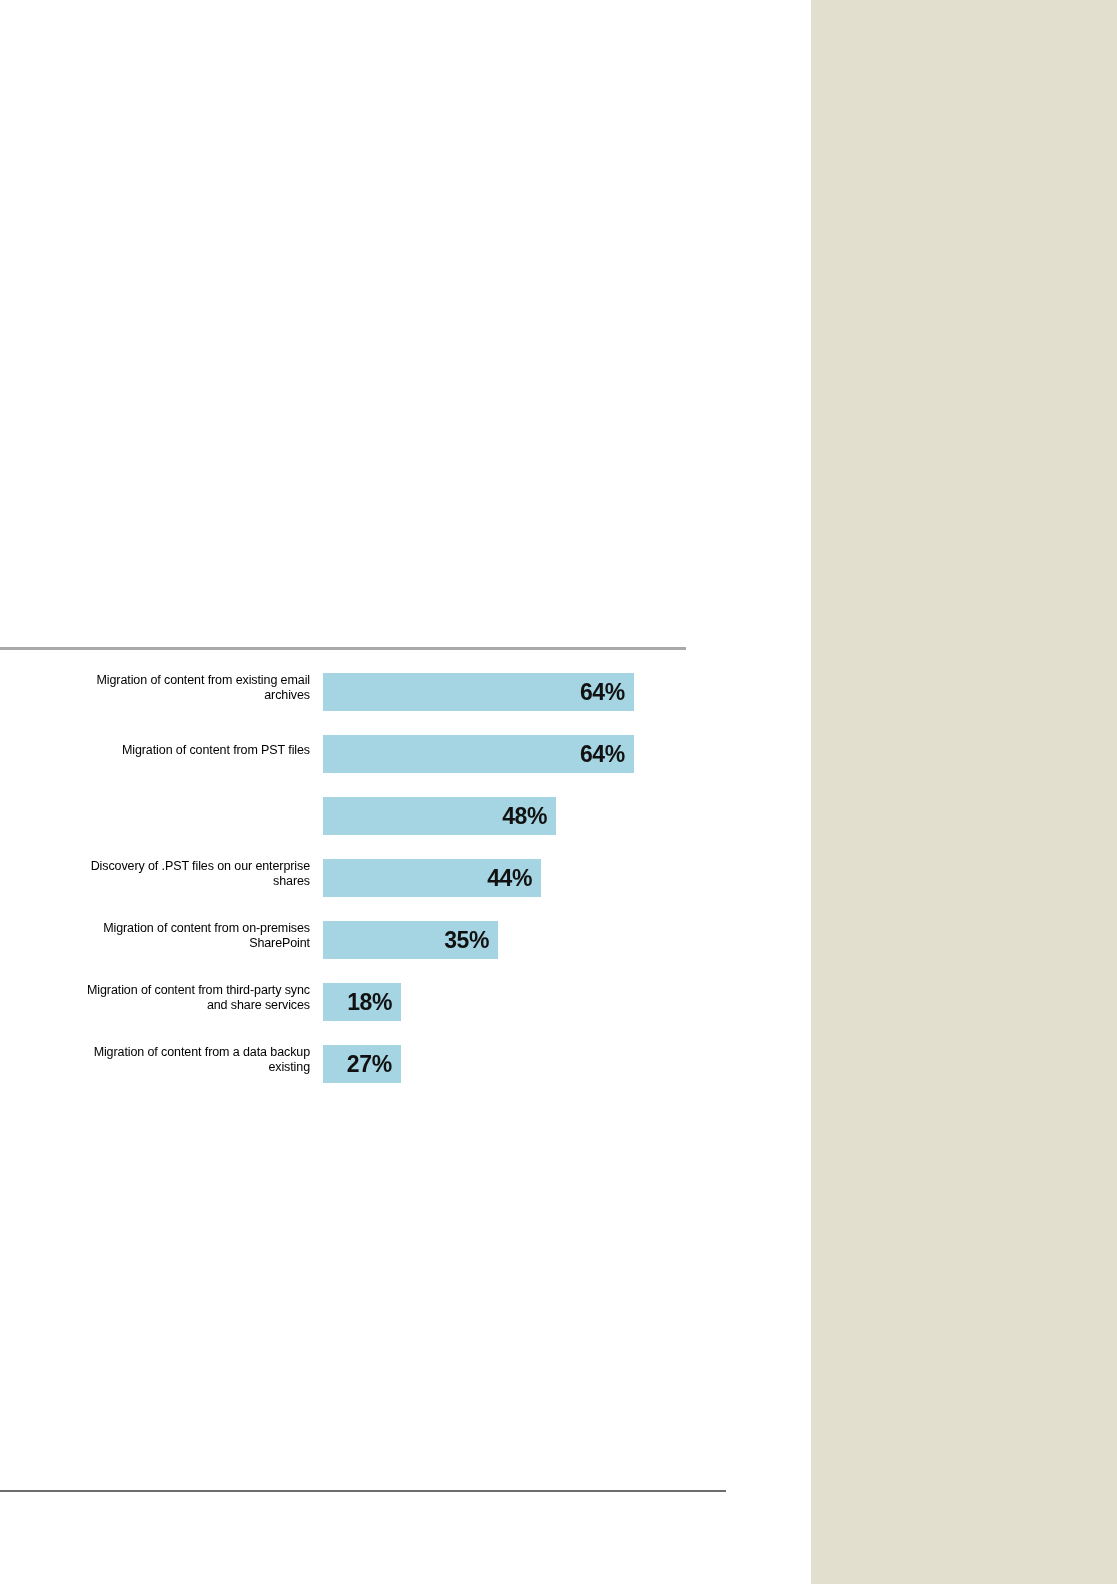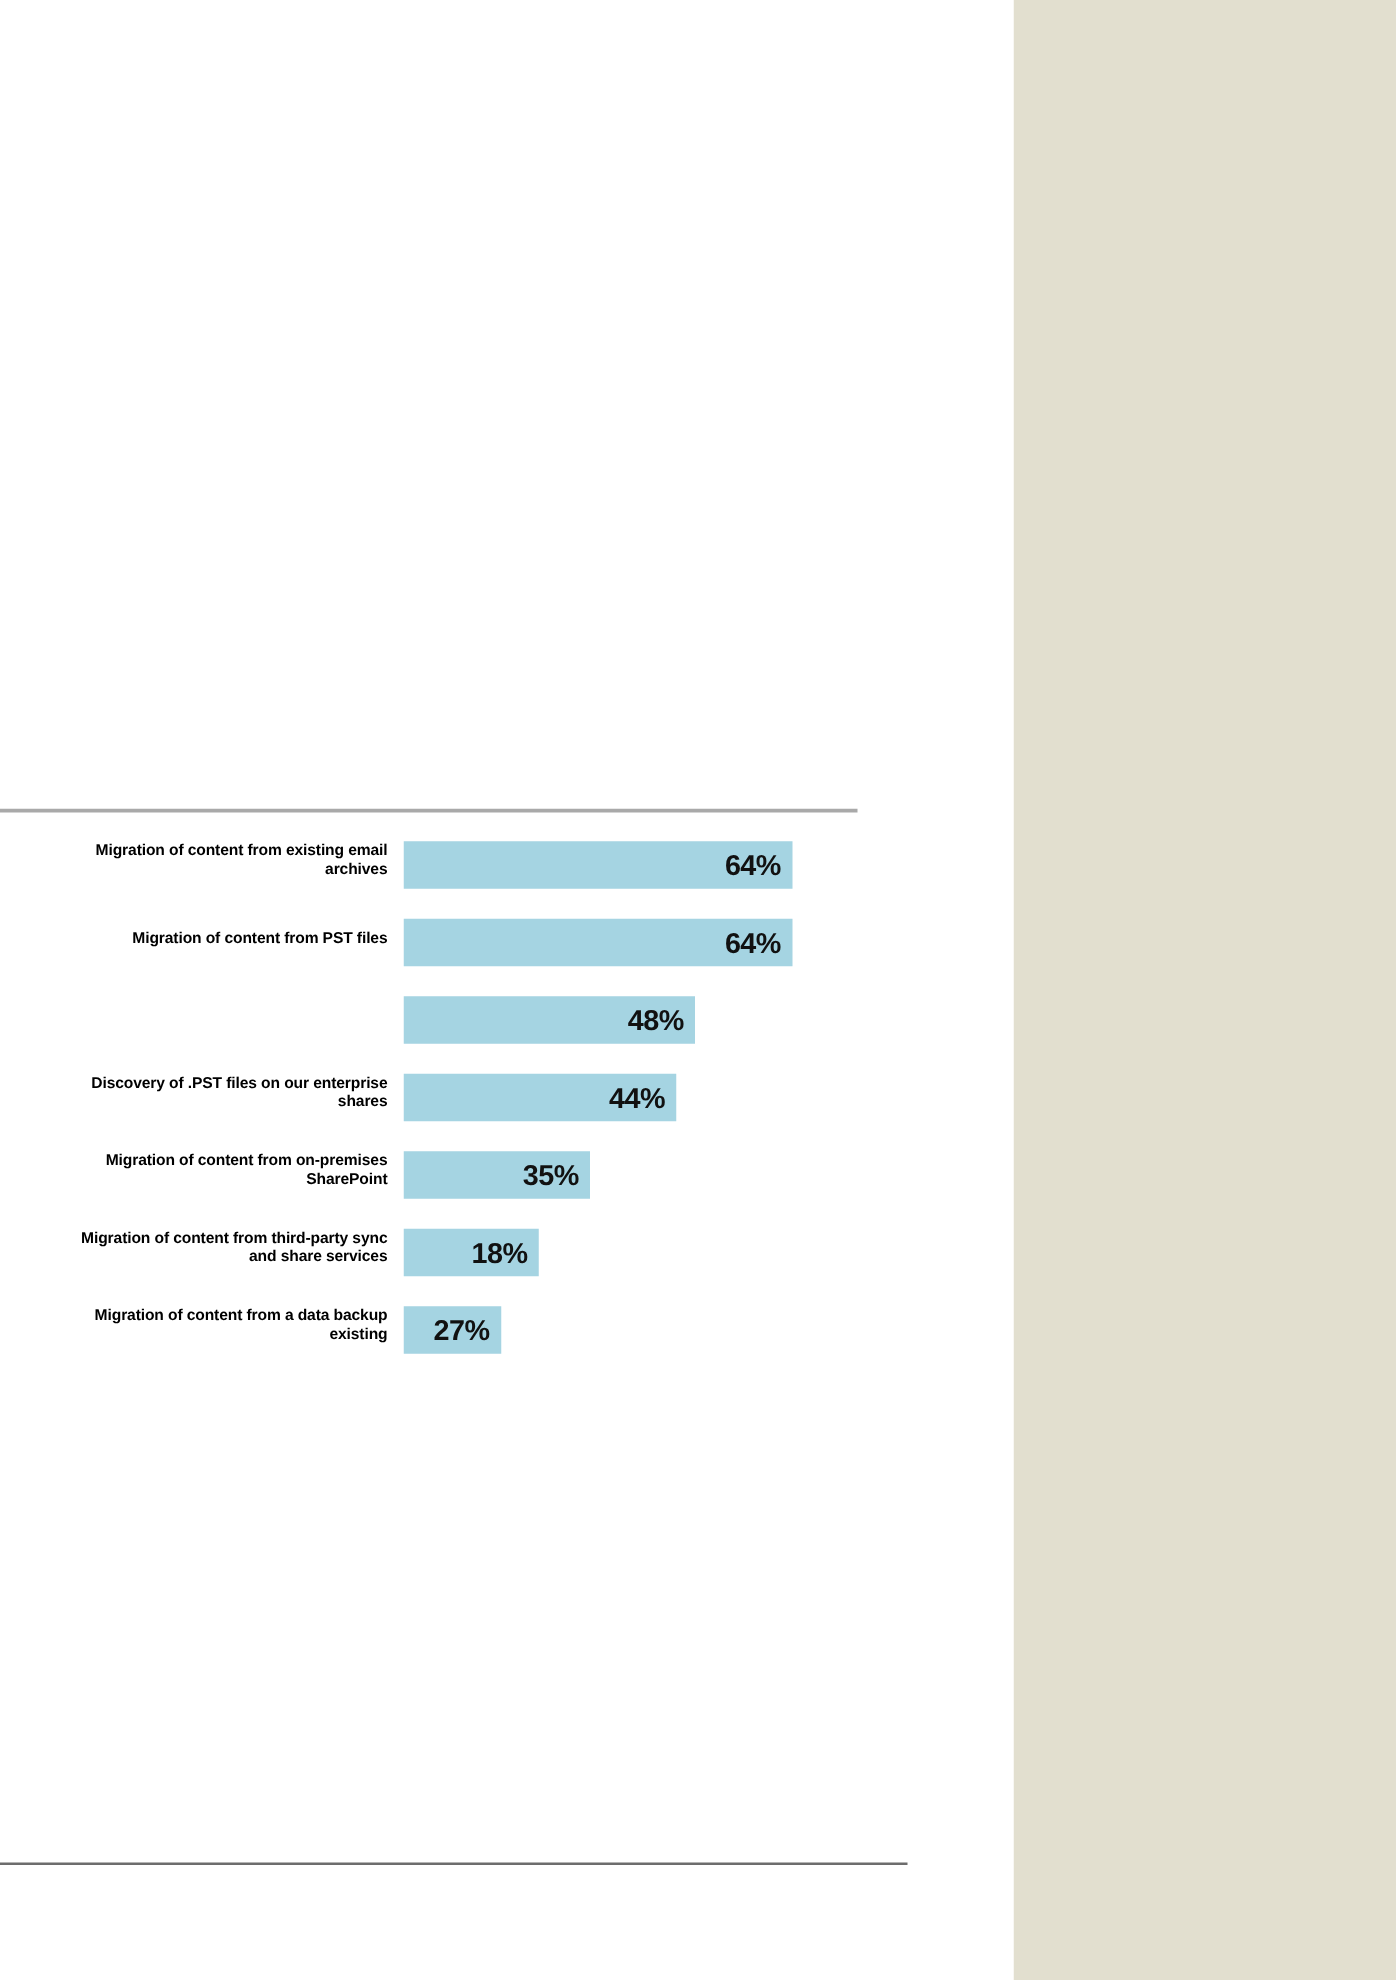--- a/index.html
+++ b/index.html
@@ -71,21 +71,21 @@
     left: 0;
     top: 0;
     width: 310px;
     height: 46px;
     display: flex;
     flex-direction: column;
     justify-content: center;
     align-items: flex-end;
     text-align: right;
     font-size: 12.5px;
-    font-weight: bold;
+    font-weight: normal;
     line-height: 15px;
     color: #000000;
     letter-spacing: -0.1px;
   }
 
   .bar-track {
     position: absolute;
     left: 323px;
     top: 8px;
     height: 38px;
@@ -158,32 +158,32 @@
             <span class="bar-value">44%</span>
           </div>
         </div>
       </div>
       <div class="bar-row">
         <div class="bar-label">
           <span>Migration of content from on-premises</span>
           <span>SharePoint</span>
         </div>
         <div class="bar-track">
-          <div class="bar-fill" style="width: 149px; background: rgb(165, 212, 226);">
+          <div class="bar-fill" style="width: 175px; background: rgb(165, 212, 226);">
             <span class="bar-value">35%</span>
           </div>
         </div>
       </div>
       <div class="bar-row">
         <div class="bar-label">
           <span>Migration of content from third-party sync</span>
           <span>and share services</span>
         </div>
         <div class="bar-track">
-          <div class="bar-fill" style="width: 108px; background: rgb(165, 212, 226);">
+          <div class="bar-fill" style="width: 78px; background: rgb(165, 212, 226);">
             <span class="bar-value">18%</span>
           </div>
         </div>
       </div>
       <div class="bar-row">
         <div class="bar-label">
           <span>Migration of content from a data backup</span>
           <span>existing</span>
         </div>
         <div class="bar-track">

